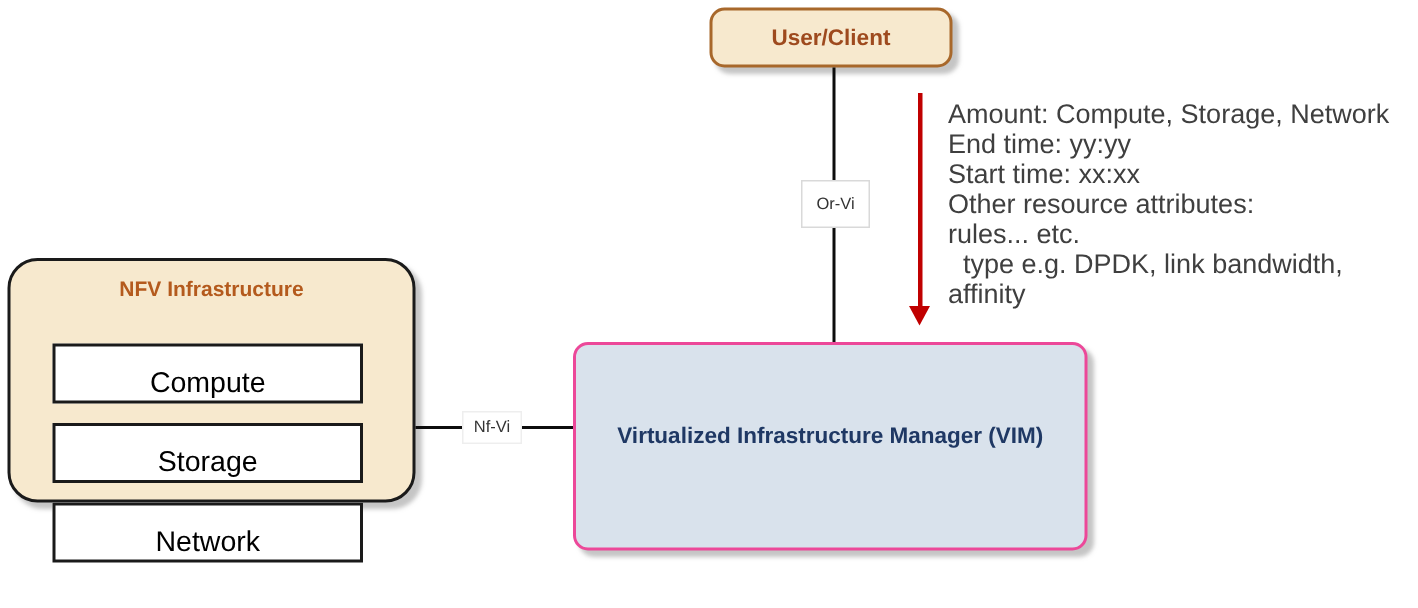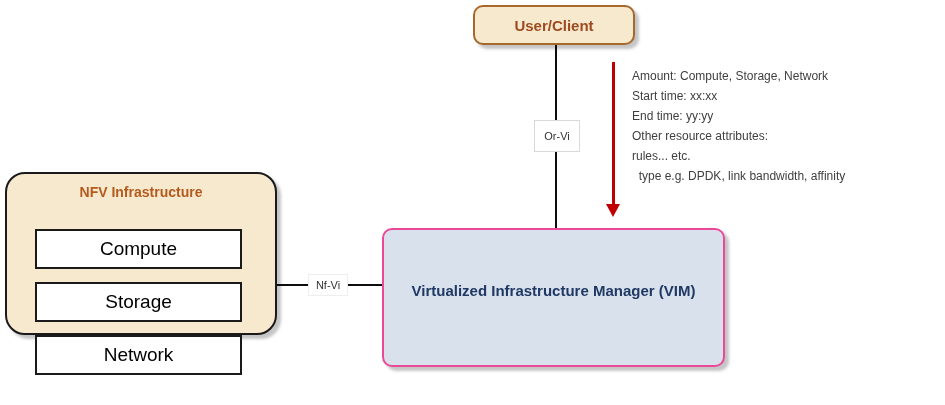--- a/index.html
+++ b/index.html
@@ -44,21 +44,21 @@
     font-size: 14px;
     color: #B45A1D;
   }
   .nfvi-item {
     position: absolute;
     left: 28px; width: 207px; height: 40px;
     box-sizing: border-box;
     background: #ffffff;
     border: 2px solid #1a1a1a;
     display: flex;
-    align-items: center;
+    align-items: flex-end;
     justify-content: center;
     font-size: 19px;
     color: #000000;
   }
   .nfvi-item.compute { top: 55px; }
   .nfvi-item.storage { top: 108px; }
   .nfvi-item.network { top: 161px; }
   .vim {
     left: 382px; top: 228px; width: 343px; height: 139px;
     background: #D9E2EC;
@@ -106,21 +106,21 @@
   .annotation {
     position: absolute;
     left: 632px; top: 66px; width: 312px;
     color: #3F3F3F;
   }
   .annotation-title {
     font-size: 17.5px;
     margin-bottom: 6px;
   }
   .annotation-line {
-    font-size: 12px;
+    font-size: 18px;
     line-height: 20px;
     white-space: pre-wrap;
   }
 </style>
 </head>
 <body>
 
 <div class="canvas">
 
   <div class="node user-client">
@@ -130,22 +130,22 @@
   <div class="line or-vi-line"></div>
   <div class="link-label or-vi-label">
     <span>Or-Vi</span>
   </div>
 
   <div class="red-arrow-shaft"></div>
   <div class="red-arrow-head"></div>
 
   <div class="annotation">
     <div class="annotation-line">Amount: Compute, Storage, Network</div>
+    <div class="annotation-line">End time: yy:yy</div>
     <div class="annotation-line">Start time: xx:xx</div>
-    <div class="annotation-line">End time: yy:yy</div>
     <div class="annotation-line">Other resource attributes:</div>
     <div class="annotation-line">rules... etc.</div>
     <div class="annotation-line">  type e.g. DPDK, link bandwidth, affinity</div>
   </div>
 
   <div class="node nfvi">
     <div class="nfvi-title">NFV Infrastructure</div>
     <div class="nfvi-item compute">
       <span>Compute</span>
     </div>

